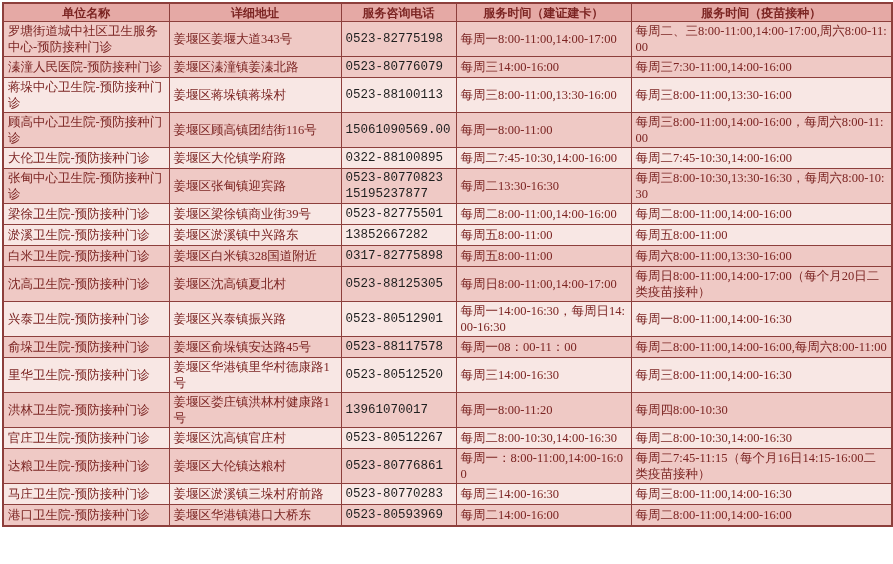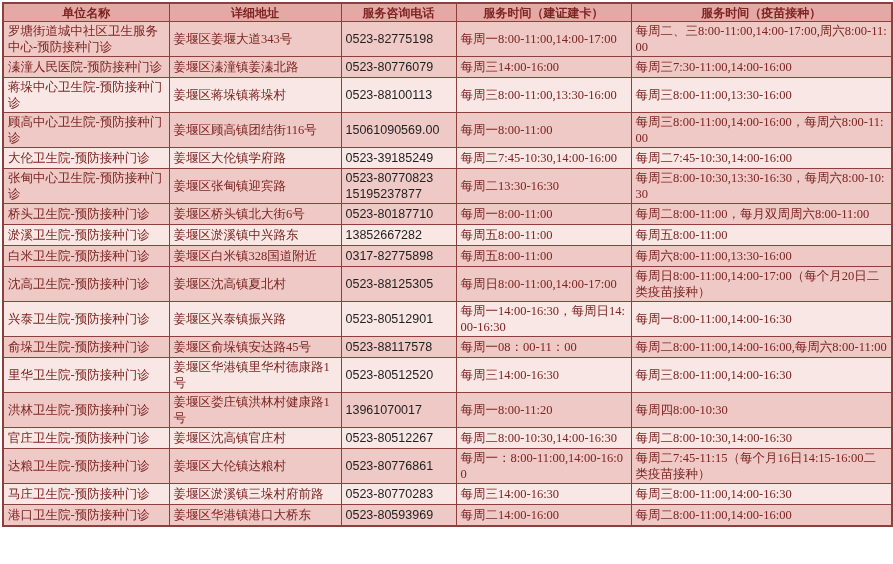--- a/index.html
+++ b/index.html
@@ -32,21 +32,21 @@
     font-size:12px;
     text-align:center;
     height:17px;
     padding:0 2px;
   }
   tr.shade-medium td{background:var(--row-med);}
   tr.shade-light td{background:var(--row-light);}
   td.c-name, td.c-address, td.c-card, td.c-vaccine{color:var(--text-maroon);}
   td.c-phone{
     color:var(--text-black);
-    font-family:Liberation Sans, sans-serif;
+    font-family:Liberation Mono, monospace;
     font-size:13.5px;
   }
   td{height:18px;}
 </style>
 </head>
 <body style="--border: #8d3f3c; --header-bg: #e5a9a5; --row-med: #efc9c5; --row-light: #f8e7e4; --text-maroon: #7b2422; --text-black: #1f1f1f;">
 
 <table class="clinics">
   <colgroup>
       <col style="width: 166px;">
@@ -89,37 +89,37 @@
       <tr class="shade-medium">
         <td class="c-name">顾高中心卫生院-预防接种门诊</td>
         <td class="c-address">姜堰区顾高镇团结街116号</td>
         <td class="c-phone"><span>15061090569.00</span></td>
         <td class="c-card">每周一8:00-11:00</td>
         <td class="c-vaccine">每周三8:00-11:00,14:00-16:00，每周六8:00-11:00</td>
       </tr>
       <tr class="shade-light">
         <td class="c-name">大伦卫生院-预防接种门诊</td>
         <td class="c-address">姜堰区大伦镇学府路</td>
-        <td class="c-phone"><span>0523-39185249</span></td>
+        <td class="c-phone"><span>0322-88100895</span></td>
         <td class="c-card">每周二7:45-10:30,14:00-16:00</td>
         <td class="c-vaccine">每周二7:45-10:30,14:00-16:00</td>
       </tr>
       <tr class="shade-medium">
         <td class="c-name">张甸中心卫生院-预防接种门诊</td>
         <td class="c-address">姜堰区张甸镇迎宾路</td>
         <td class="c-phone"><span>0523-80770823</span><br><span>15195237877</span></td>
         <td class="c-card">每周二13:30-16:30</td>
         <td class="c-vaccine">每周三8:00-10:30,13:30-16:30，每周六8:00-10:30</td>
       </tr>
-      <tr class="shade-medium">
-        <td class="c-name">桥头卫生院-预防接种门诊</td>
-        <td class="c-address">姜堰区桥头镇北大街6号</td>
-        <td class="c-phone"><span>0523-80187710</span></td>
-        <td class="c-card">每周一8:00-11:00</td>
-        <td class="c-vaccine">每周二8:00-11:00，每月双周周六8:00-11:00</td>
+      <tr class="shade-light">
+        <td class="c-name">梁徐卫生院-预防接种门诊</td>
+        <td class="c-address">姜堰区梁徐镇商业街39号</td>
+        <td class="c-phone"><span>0523-82775501</span></td>
+        <td class="c-card">每周二8:00-11:00,14:00-16:00</td>
+        <td class="c-vaccine">每周二8:00-11:00,14:00-16:00</td>
       </tr>
       <tr class="shade-light">
         <td class="c-name">淤溪卫生院-预防接种门诊</td>
         <td class="c-address">姜堰区淤溪镇中兴路东</td>
         <td class="c-phone"><span>13852667282</span></td>
         <td class="c-card">每周五8:00-11:00</td>
         <td class="c-vaccine">每周五8:00-11:00</td>
       </tr>
       <tr class="shade-medium">
         <td class="c-name">白米卫生院-预防接种门诊</td>

